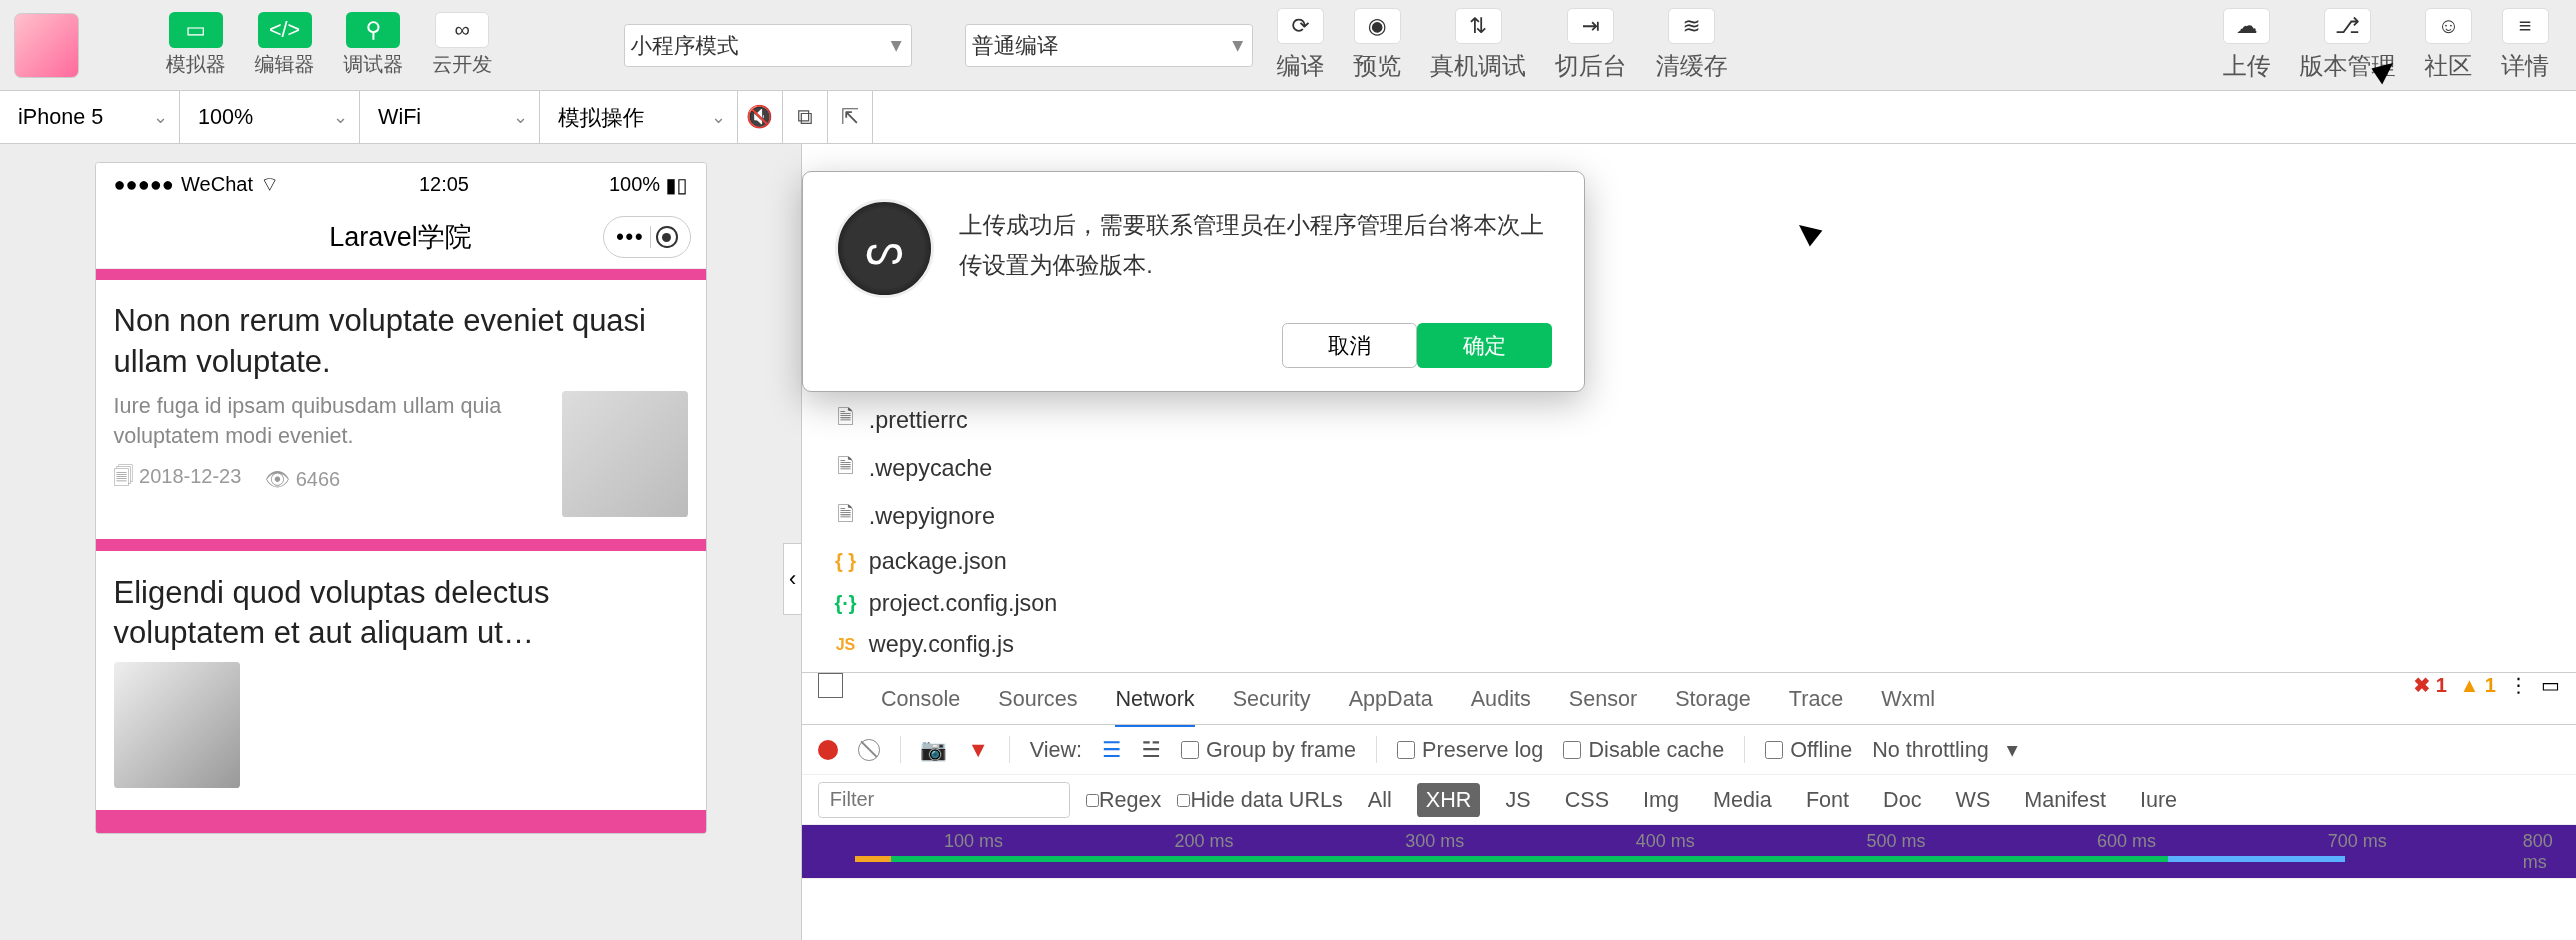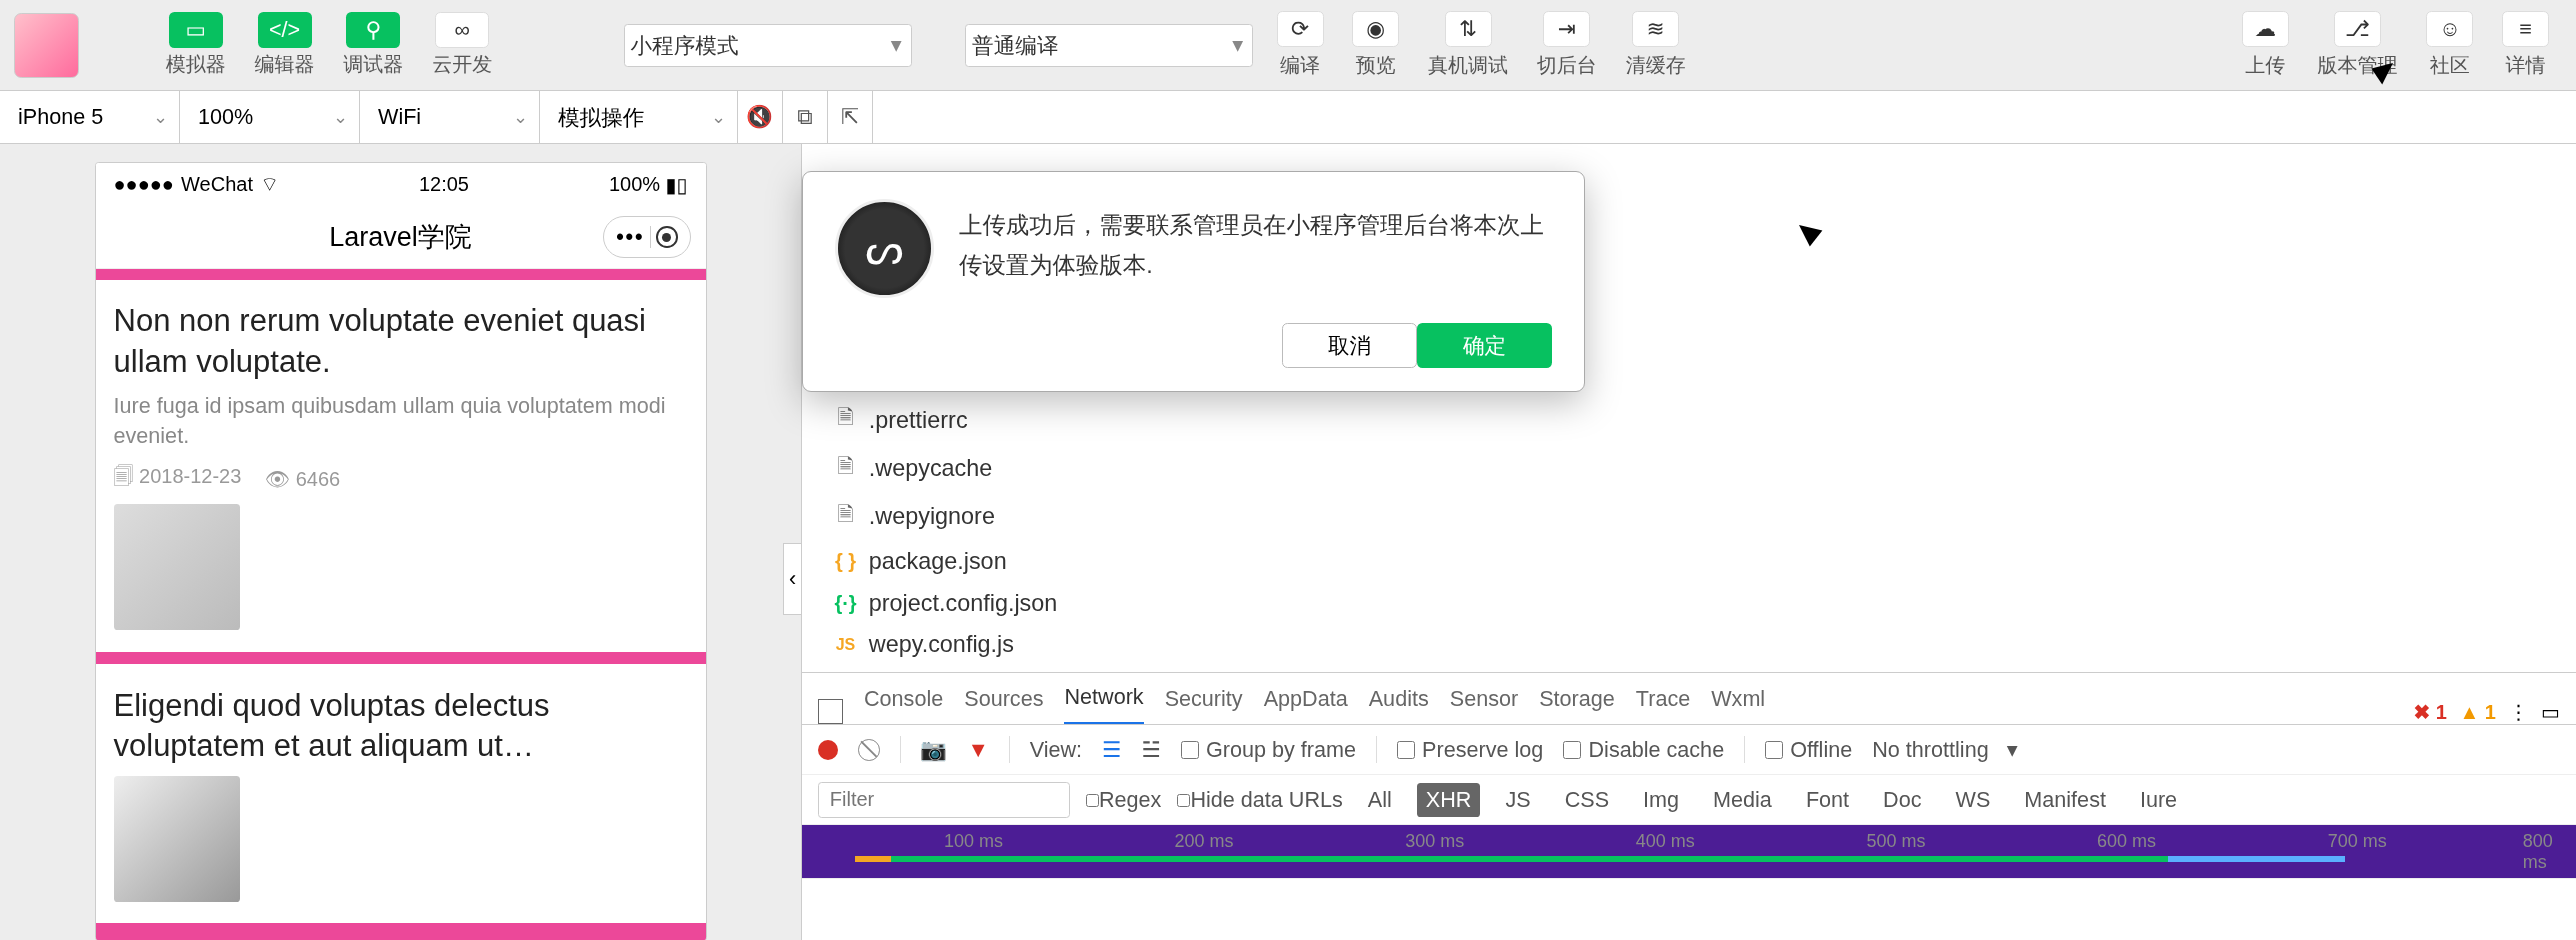--- a/index.html
+++ b/index.html
@@ -12,21 +12,21 @@
 .tool-btn { display: flex; flex-direction: column; align-items: center; gap: 3.6px; cursor: pointer; padding: 3.6px 10.8px; }
 .tool-btn .icon-box { width: 54px; height: 36px; border-radius: 5.4px; display: flex; align-items: center; justify-content: center; }
 .tool-btn.green .icon-box { background: #07c160; color: #fff; }
 .tool-btn.plain .icon-box { background: #fff; border: 0.9px solid #ddd; color: #333; }
 .tool-btn .label { font-size: 20px; color: #555; text-align: center; }
 .dropdown { height: 43px; background: #fff; border: 0.9px solid #ccc; border-radius: 3.6px; padding: 0 27px 0 6px; display: flex; align-items: center; font-size: 21.6px; color: #333; min-width: 180px; position: relative; cursor: pointer; }
 .dropdown::after { content: "▾"; position: absolute; right: 9px; color: #888; }
 .top-icons { display:flex; gap: 3.6px; }
 .top-icon-btn { display:flex; flex-direction:column; align-items:center; gap:5.4px; padding:3.6px 12.6px; cursor:pointer; }
 .top-icon-btn .ic { width:47px; height:36px; background:#fff; border:0.9px solid #ddd; border-radius:5.4px; display:flex; align-items:center; justify-content:center; color:#333; }
-.top-icon-btn .lb { font-size:20px; color:#555; }
+.top-icon-btn .lb { font-size:24px; color:#555; }
 .spacer { flex: 1; }
 
 
 .second-bar { height: 54px; background:#fff; border-top:0.9px solid #ccc; border-bottom:0.9px solid #ccc; display:flex; align-items:stretch; }
 .second-bar .sel { border:none; border-right:0.9px solid #ccc; background:#fff; padding:0 36px 0 18px; font-size:21.6px; display:flex; align-items:center; position:relative; cursor:pointer; min-width:162px;}
 .second-bar .sel::after { content:"⌄"; position:absolute; right:10.8px; color:#888; font-size:18px;}
 .second-bar .mini-icons { display:flex; align-items:center; }
 .second-bar .mini-icons span { width:45px; display:flex; align-items:center; justify-content:center; border-right:0.9px solid #ccc; height:100%; color:#555; cursor:pointer; }
 
 
@@ -40,21 +40,21 @@
 .nav-bar { height:63px; background:#fff; display:flex; align-items:center; justify-content:center; position:relative; border-bottom:0.9px solid #eee; }
 .nav-bar .title { font-size:27px; }
 .nav-bar .capsule { position:absolute; right:14.4px; display:flex; align-items:center; gap:5.4px; border:0.9px solid #ccc; border-radius:27px; padding:7.2px 12.6px; }
 .nav-bar .capsule .dots { letter-spacing:1.8px; font-weight:bold; }
 .nav-bar .capsule .sep { width:0.9px; height:21.6px; background:#ccc; }
 .nav-bar .capsule .tgt { width:21.6px; height:21.6px; border:2.7px solid #333; border-radius:50%; display:flex; align-items:center; justify-content:center; }
 .nav-bar .capsule .tgt::after { content:""; width:9px; height:9px; background:#333; border-radius:50%; }
 .feed { background:#ec4899; padding:10.8px 0; }
 .card { background:#fff; margin:0 0 12.6px 0; padding:21.6px 18px; }
 .card h3 { font-size:31px; font-weight:400; color:#222; line-height:1.3; margin-bottom:9px; }
-.card .row { display:flex; gap:8px;flex-direction:column; }
+.card .row { display:flex; gap:8px; }
 .card .txt { flex:1; }
 .card .desc { font-size:21.6px; color:#888; line-height:1.4; margin-bottom:10.8px; }
 .card .meta { font-size:20px; color:#999; display:flex; gap:23.4px; align-items:center; }
 .card .thumb { width:126px; height:126px; background:linear-gradient(135deg,#ddd,#bbb); border-radius:3.6px; flex-shrink:0; }
 .card .thumb.t2 { background:linear-gradient(135deg,#eee,#999); }
 .collapse-handle { position:absolute; right:0; top:50%; width:18px; height:72px; background:#fff; border:0.9px solid #ccc; border-right:none; display:flex; align-items:center; justify-content:center; cursor:pointer; }
 
 
 .right-col { flex:1; display:flex; flex-direction:column; background:#fff; border-left:0.9px solid #ccc; position:relative; }
 .file-tree { padding:7.2px 0; background:#fff; font-size:23.4px; color:#333; }
@@ -73,21 +73,21 @@
 .modal .btns { display:flex; justify-content:flex-end; gap:0; }
 .modal button { width:135px; height:45px; border-radius:5.4px; font-size:21.6px; cursor:pointer; }
 .modal .cancel { background:#fff; border:0.9px solid #bbb; }
 .modal .ok { background:#07c160; color:#fff; border:none; }
 
 
 .arrow { position:absolute; pointer-events:none; z-index:200; }
 
 
 .devtools { border-top:0.9px solid #ccc; background:#fff; flex:1; display:flex; flex-direction:column; font-size:21.6px; }
-.dt-tabs { height:52px; border-bottom:0.9px solid #ccc; display:flex; align-items:flex-end; padding:0 16px; gap:21px; }
+.dt-tabs { height:52px; border-bottom:0.9px solid #ccc; display:flex; align-items:flex-start; padding:0 16px; gap:38px; }
 .dt-tabs .pick { width:25px; height:25px; border:1.8px solid #666; cursor:pointer; }
 .dt-tabs .tab { color:#666; cursor:pointer; padding:12.6px 0; }
 .dt-tabs .tab.active { color:#333; border-bottom:2.7px solid #1a73e8; }
 .dt-tabs .right { margin-left:auto; display:flex; align-items:center; gap:12.6px; font-size:20px; }
 .dt-tabs .err { color:#d93025; font-weight:bold; }
 .dt-tabs .warn { color:#f29900; font-weight:bold; }
 .dt-row2 { height:50px; border-bottom:0.9px solid #eee; display:flex; align-items:center; padding:0 16px; gap:20px; color:#555; }
 .dt-row2 .rec { width:20px; height:20px; background:#d93025; border-radius:50%; cursor:pointer; }
 .dt-row2 .noent { width:21.6px; height:21.6px; border:1.8px solid #888; border-radius:50%; position:relative; cursor:pointer; }
 .dt-row2 .noent::after { content:""; position:absolute; width:21.6px; height:1.8px; background:#888; top:8px; left:-0.9px; transform:rotate(45deg); }

